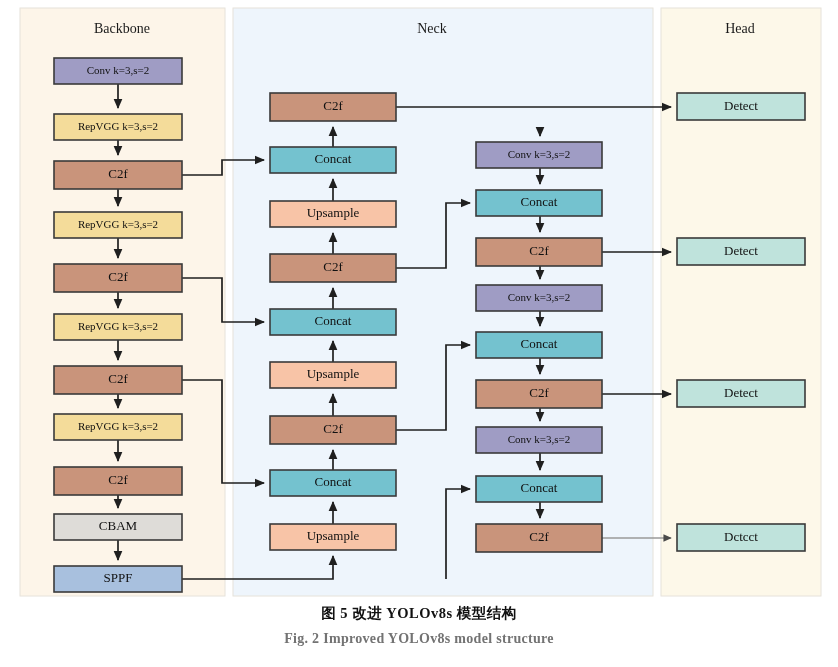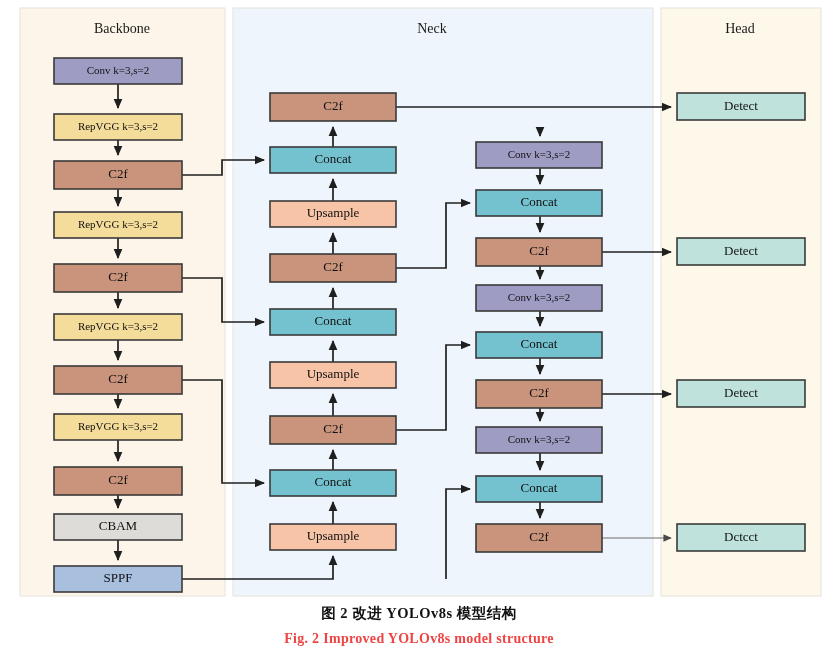--- a/index.html
+++ b/index.html
@@ -76,21 +76,21 @@
     font-weight: bold;
     color: #111111;
     letter-spacing: 0.5px;
     margin: 0 0 6px 0;
     line-height: 1.35;
   }
   .caption-en {
     font-family: "Liberation Serif", "DejaVu Serif", serif;
     font-size: 14px;
     font-weight: bold;
-    color: #ef4444;
+    color: #737373;
     letter-spacing: 0.3px;
     margin: 0;
     line-height: 1.35;
   }
 </style>
 </head>
 <body>
 
 <div id="figure-root">
 
@@ -288,17 +288,17 @@
           <text class="node-label" x="741" y="394">Detect</text>
         </g>
         <g>
           <rect class="node-rect" x="677" y="524" width="128" height="27" fill="#bfe3dc"></rect>
           <text class="node-label" x="741" y="538">Dctcct</text>
         </g>
       </g>
   </svg>
 
   <div class="caption-wrap">
-    <p class="caption-cn">图 2   改进 YOLOv8s 模型结构</p>
+    <p class="caption-cn">图 5   改进 YOLOv8s 模型结构</p>
     <p class="caption-en">Fig. 2   Improved YOLOv8s model structure</p>
   </div>
 
 </div>
 
 </body></html>

